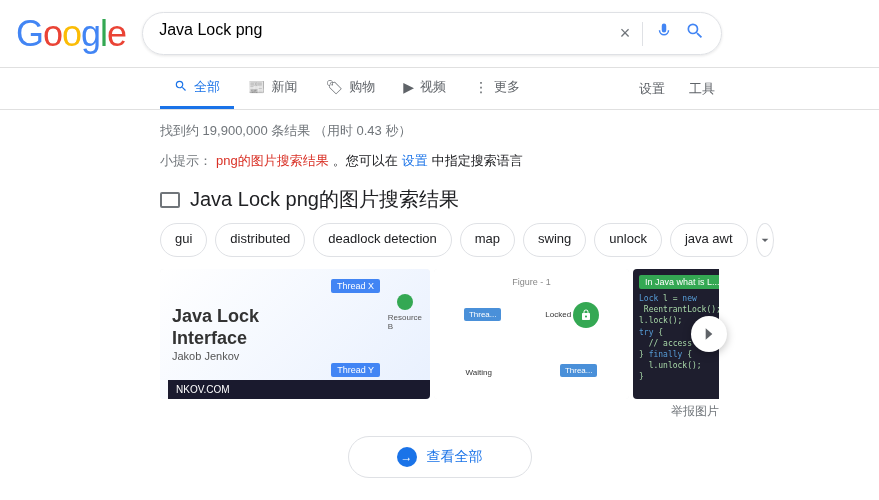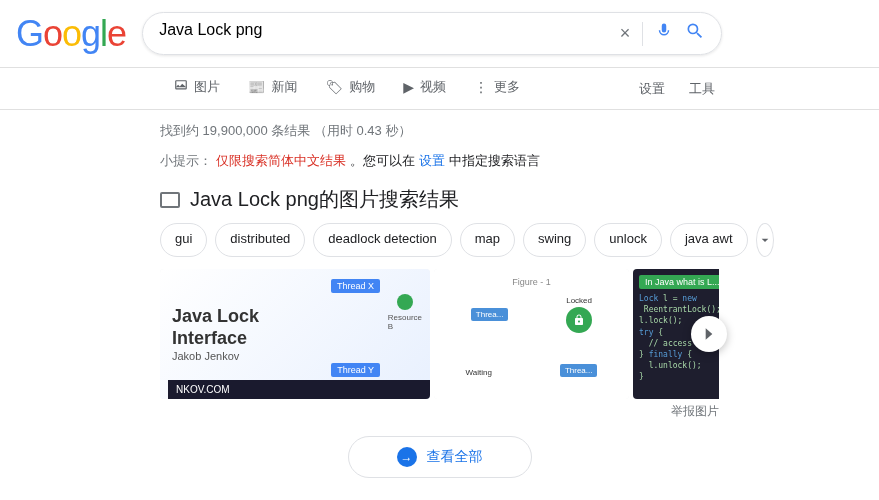--- a/index.html
+++ b/index.html
@@ -344,28 +344,27 @@
       <span class="search-icon-btn">
         <svg width="20" height="20" viewBox="0 0 24 24">
             <path fill="#4285f4" d="M15.5 14h-.79l-.28-.27A6.5 6.5 0 0016 9.5 6.5 6.5 0 109.5 16a6.5 6.5 0 004.23-1.57l.27.28v.79l5 4.99L20.49 19l-4.99-5zm-6 0C7.01 14 5 11.99 5 9.5S7.01 5 9.5 5 14 7.01 14 9.5 11.99 14 9.5 14z"></path>
           </svg>
       </span>
     </div>
   </div>
 </div>
 
 <div class="nav-tabs">
-  <div class="nav-tab">
+  <div class="nav-tab active">
     <span class="nav-tab-icon">
       <svg width="14" height="14" viewBox="0 0 24 24">
-          <rect x="3" y="3" width="18" height="14" rx="1" fill="none" stroke="#5f6368" stroke-width="2"></rect>
-          <path fill="#5f6368" d="M3 14l4-4 3 3 4-5 7 6H3z"></path>
+          <path fill="#1a73e8" d="M15.5 14h-.79l-.28-.27A6.5 6.5 0 0016 9.5 6.5 6.5 0 109.5 16a6.5 6.5 0 004.23-1.57l.27.28v.79l5 4.99L20.49 19l-4.99-5zm-6 0C7.01 14 5 11.99 5 9.5S7.01 5 9.5 5 14 7.01 14 9.5 11.99 14 9.5 14z"></path>
         </svg>
     </span>
-    <span>图片</span>
+    <span>全部</span>
   </div>
   <div class="nav-tab">
     <span class="nav-tab-icon">📰</span>
     <span>新闻</span>
   </div>
   <div class="nav-tab">
     <span class="nav-tab-icon">🏷</span>
     <span>购物</span>
   </div>
   <div class="nav-tab">
@@ -379,21 +378,21 @@
   <div class="nav-right">
     <span class="nav-right-btn">设置</span>
     <span class="nav-right-btn">工具</span>
   </div>
 </div>
 
 <div class="result-stats">找到约 19,900,000 条结果  （用时 0.43 秒）</div>
 
 <div class="tip-bar">
   <span class="tip-label">小提示：</span>
-  <span class="tip-link-red">仅限搜索简体中文结果</span>
+  <span class="tip-link-red">png的图片搜索结果</span>
   <span>。您可以在</span>
   <span class="tip-link">设置</span>
   <span>中指定搜索语言</span>
 </div>
 
 <div class="section-header">
   <span class="img-thumb-icon"></span>
   <span class="section-title">Java Lock png的图片搜索结果</span>
 </div>
 
@@ -434,21 +433,21 @@
       </div>
     </div>
 
     <div class="img-card img-card-2">
       <div class="img2-content">
         <div class="img2-fig-label">Figure - 1</div>
         <div style="display:flex;align-items:center;justify-content:space-around;height:55px;position:relative;">
           <div style="display:flex;flex-direction:column;align-items:center;gap:3px;">
             <div style="background:#4a90d9;color:#fff;font-size:8px;padding:2px 5px;border-radius:2px;">Threa...</div>
           </div>
-          <div style="display:flex;flex-direction:column;align-items:center;gap:2px;">
+          <div style="display:flex;align-items:center;gap:2px;">
             <div style="font-size:8px;color:#333;">Locked</div>
             <div style="width:26px;height:26px;border-radius:50%;background:#34a853;display:flex;align-items:center;justify-content:center;">
               <svg width="12" height="12" viewBox="0 0 24 24">
                   <path fill="#fff" d="M18 8h-1V6c0-2.76-2.24-5-5-5S7 3.24 7 6v2H6c-1.1 0-2 .9-2 2v10c0 1.1.9 2 2 2h12c1.1 0 2-.9 2-2V10c0-1.1-.9-2-2-2zm-6 9c-1.1 0-2-.9-2-2s.9-2 2-2 2 .9 2 2-.9 2-2 2zm3.1-9H8.9V6c0-1.71 1.39-3.1 3.1-3.1 1.71 0 3.1 1.39 3.1 3.1v2z"></path>
                 </svg>
             </div>
           </div>
         </div>
         <div style="display:flex;justify-content:space-around;align-items:flex-end;height:35px;gap:21px;">
           <div style="font-size:8px;color:#333;">Waiting</div>

